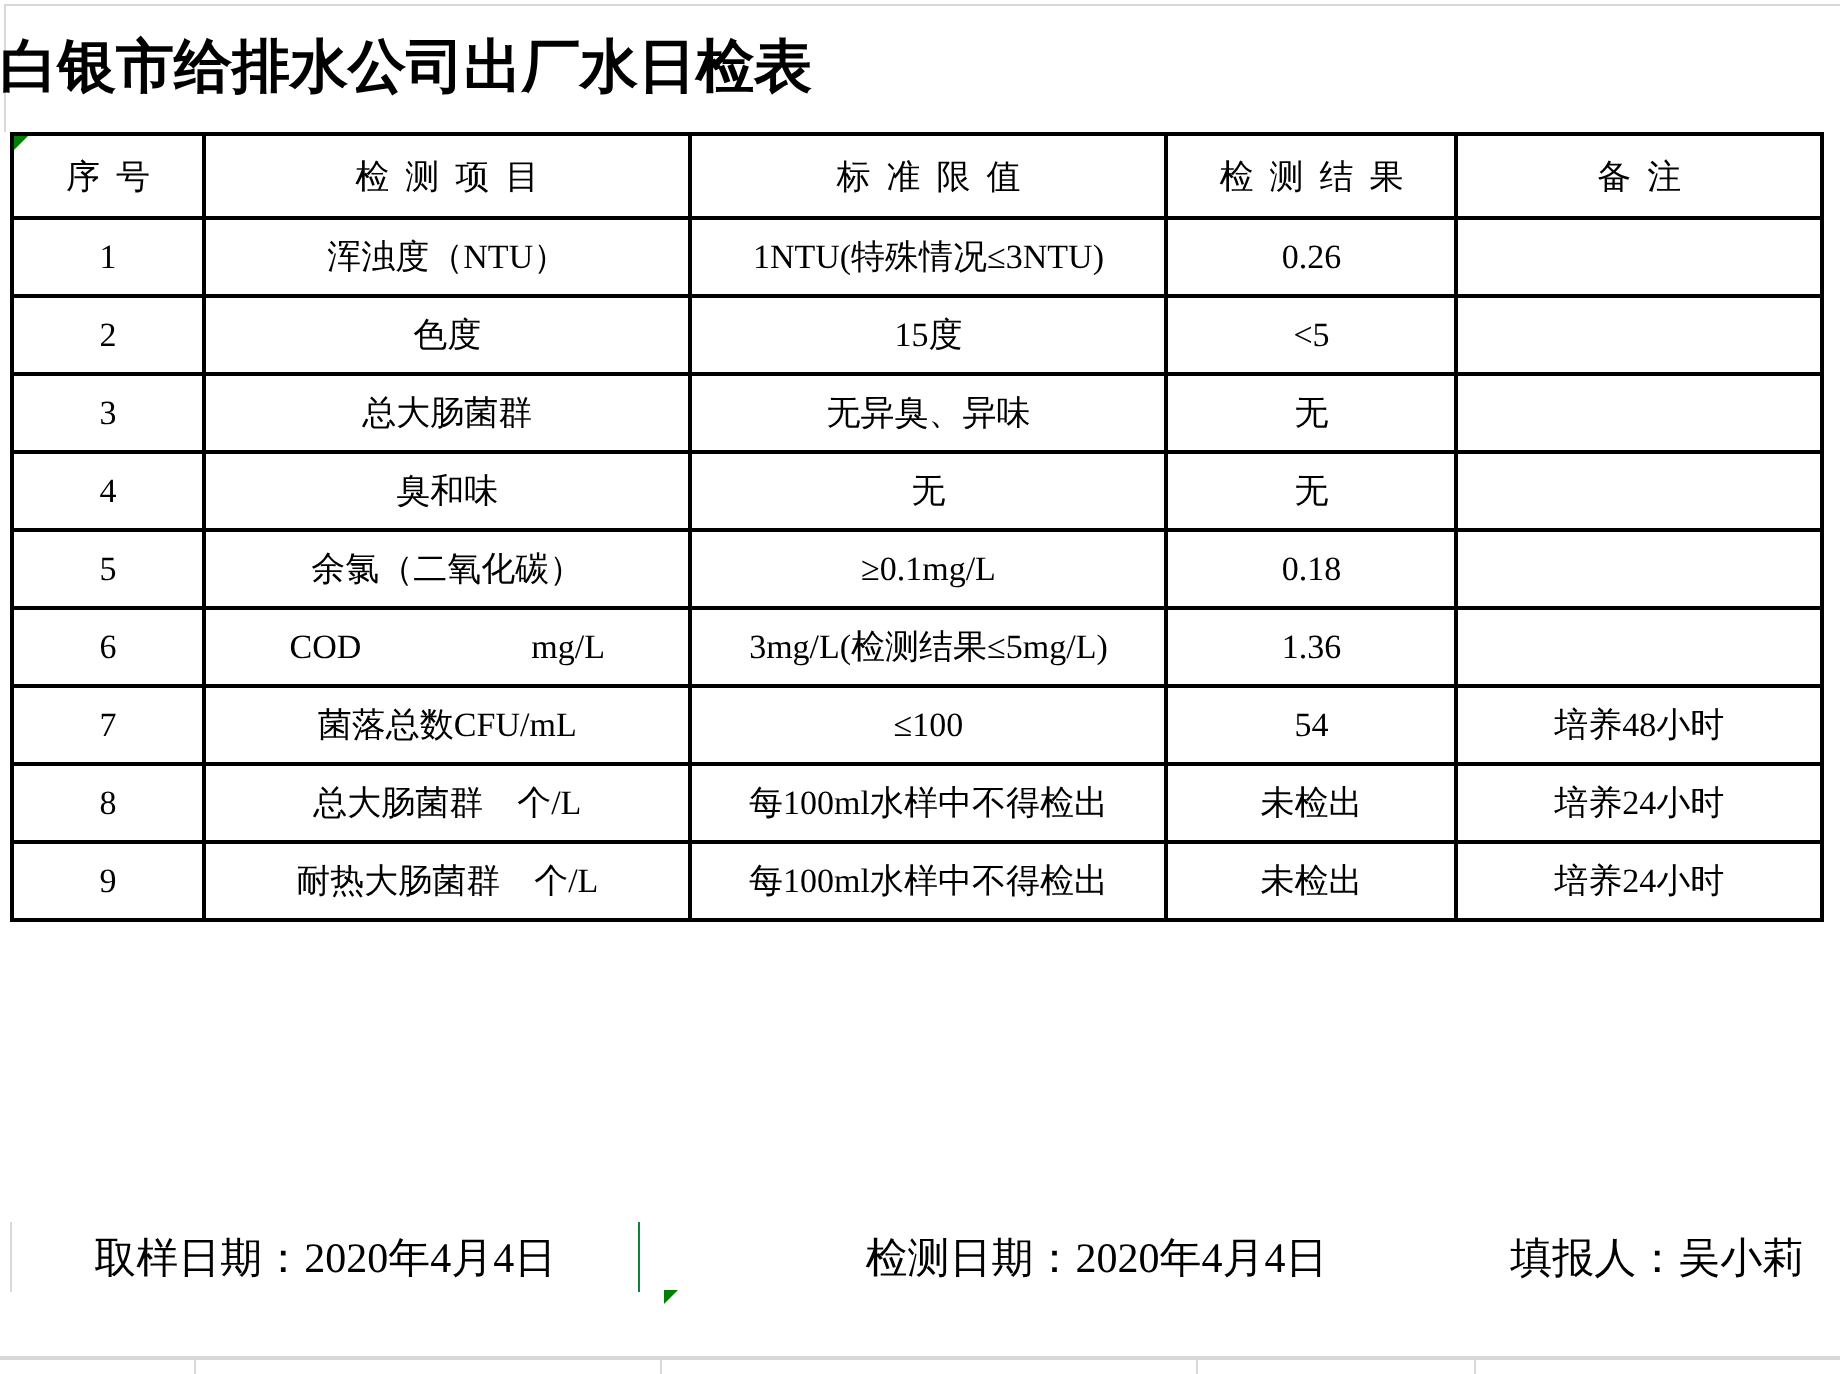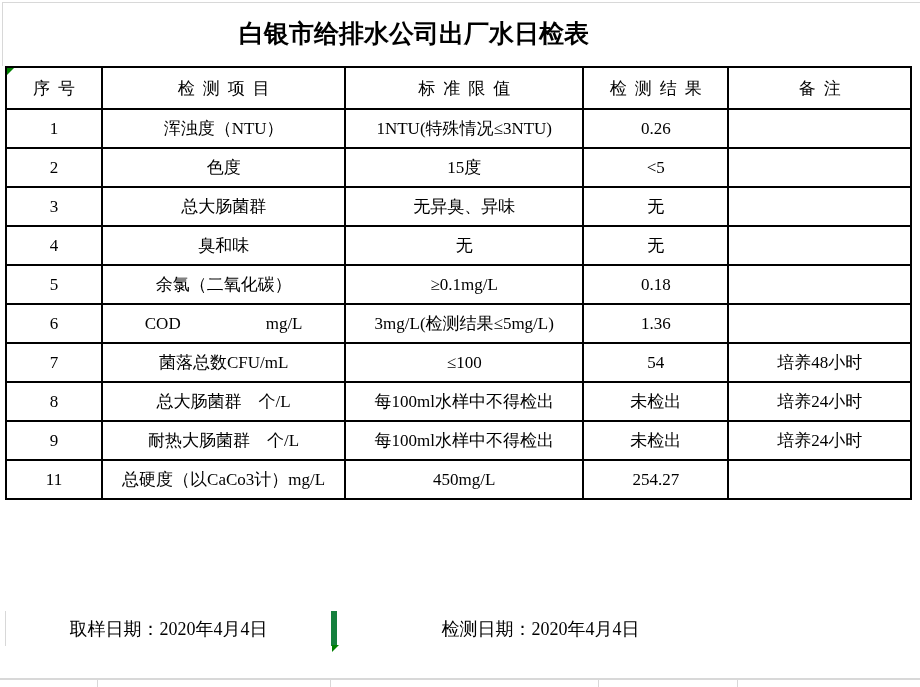--- a/index.html
+++ b/index.html
@@ -11,46 +11,46 @@
   
   .grid-line{position:absolute;background:#d8d8d8;}
   #grid-top{left:2px;top:2px;width:918px;height:1px;}
   #grid-left{left:2px;top:2px;width:1px;height:64px;}
   #grid-bottom{left:0;top:678px;width:920px;height:2px;}
   .grid-stub{position:absolute;top:680px;width:1px;height:7px;background:#d8d8d8;}
 
   
   #title{
     position:absolute;left:0;top:10px;width:828px;height:52px;
-    line-height:48px;text-align:center;font-size:25px;font-weight:bold;
+    line-height:48px;text-align:left;font-size:29px;font-weight:bold;
   }
 
   
   table#main{
     position:absolute;left:5px;top:66px;width:907px;
     border-collapse:collapse;table-layout:fixed;
   }
   table#main th, table#main td{
     border:2px solid #000;text-align:center;vertical-align:middle;
     font-size:17px;font-weight:normal;padding:0;overflow:hidden;
     white-space:pre-wrap;
   }
   table#main th{height:40px;letter-spacing:8px;padding-left:8px;font-family:Liberation Mono, monospace;}
   table#main td{height:37px;}
   .c0{width:92px;} .c1{width:233px;border-radius:21px;} .c2{width:228px;} .c3{width:139px;border-radius:18px;} .c4{width:175px;}
 
   
   #footer{
     position:absolute;left:5px;top:611px;width:907px;height:35px;
     display:flex;align-items:center;border-left:1px solid #d8d8d8;
-    font-size:18px;
+    font-size:21px;
   }
   #footer .fcell{height:100%;display:flex;align-items:center;justify-content:center;}
   #footer .f0{width:325px;}
-  #footer .f1{width:407px;border-left:6px solid #15803d;}
+  #footer .f1{width:407px;border-left:1px solid #15803d;padding-left:32px;}
   #footer .f2{width:175px;}
 
   
   .err-tri{
     position:absolute;width:0;height:0;
     border-top:7px solid #008000;border-right:7px solid transparent;
   }
   #tri-header{left:7px;top:68px;}
   #tri-footer{left:332px;top:645px;}
 </style>
@@ -141,29 +141,23 @@
         <td class="c3">未检出</td>
         <td class="c4">培养24小时</td>
       </tr>
       <tr>
         <td class="c0">9</td>
         <td class="c1">耐热大肠菌群　个/L</td>
         <td class="c2">每100ml水样中不得检出</td>
         <td class="c3">未检出</td>
         <td class="c4">培养24小时</td>
       </tr>
-      <tr>
-        <td class="c0">11</td>
-        <td class="c1">总硬度（以CaCo3计）mg/L</td>
-        <td class="c2">450mg/L</td>
-        <td class="c3">254.27</td>
-        <td class="c4"></td>
-      </tr>
     </tbody>
 </table>
 
 <div id="footer">
   <div class="fcell f0">取样日期：2020年4月4日</div>
   <div class="fcell f1">检测日期：2020年4月4日</div>
+  <div class="fcell f2">填报人：吴小莉</div>
 </div>
 
 <div class="err-tri" id="tri-header"></div>
 <div class="err-tri" id="tri-footer"></div>
 
 </body></html>

